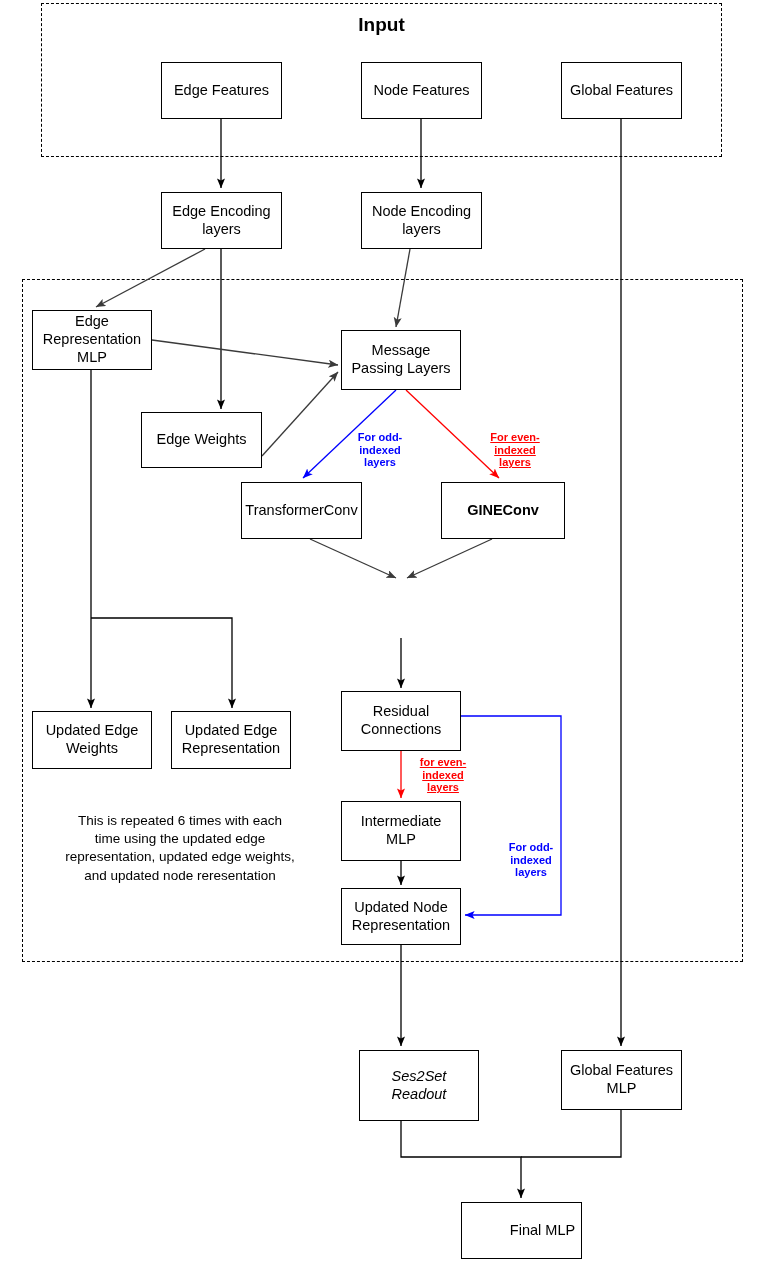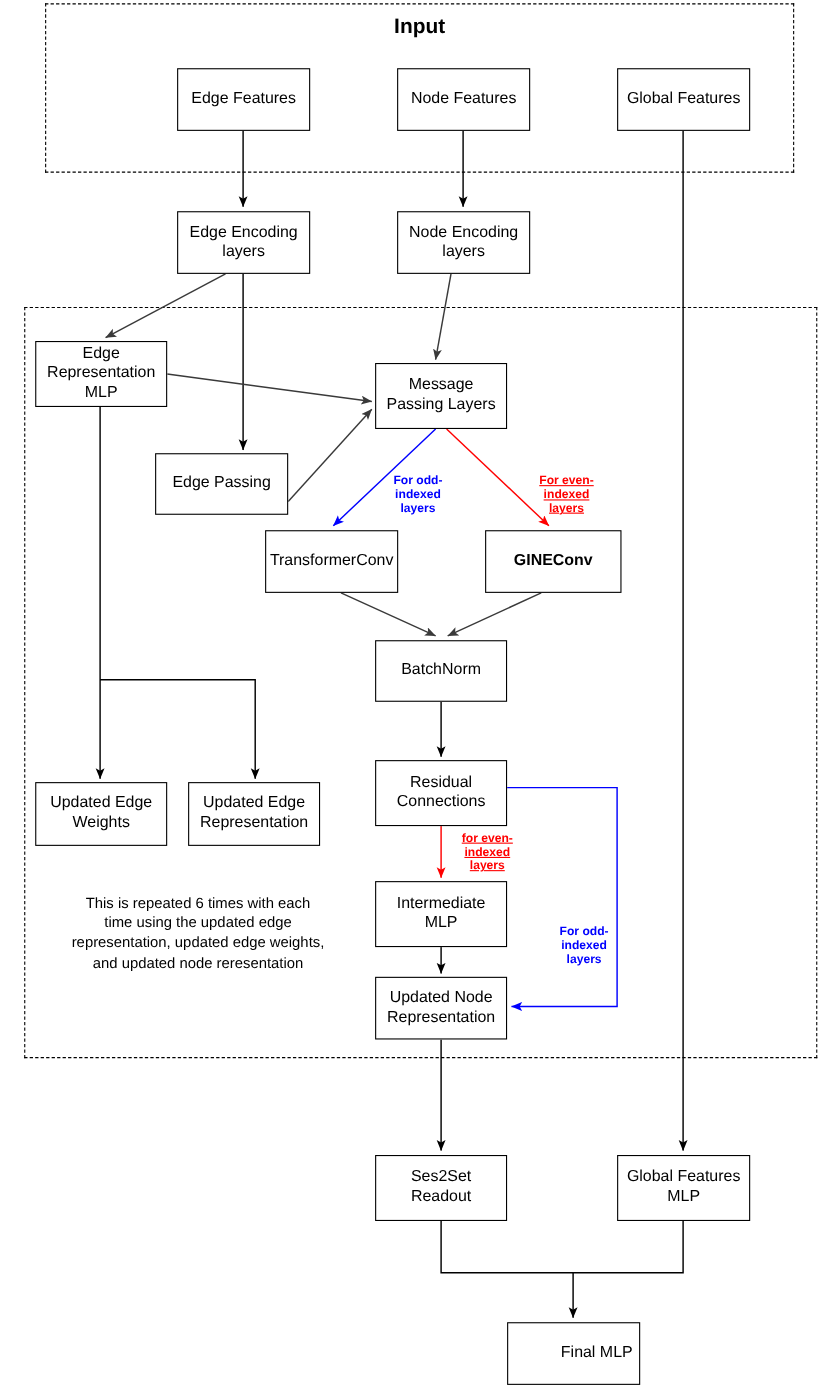--- a/index.html
+++ b/index.html
@@ -155,44 +155,43 @@
   <div class="node" style="left:361px; top:192px; width:121px; height:57px;">Node Encoding
 layers</div>
 
   <div class="node" style="left:32px; top:310px; width:120px; height:60px;">Edge
 Representation
 MLP</div>
 
   <div class="node" style="left:341px; top:330px; width:120px; height:60px;">Message
 Passing Layers</div>
 
-  <div class="node" style="left:141px; top:412px; width:121px; height:56px;">Edge Passing</div>
+  <div class="node" style="left:141px; top:412px; width:121px; height:56px;">Edge Weights</div>
 
   <div class="node" style="left:241px; top:482px; width:121px; height:57px;">TransformerConv</div>
 
   <div class="node" style="left:441px; top:482px; width:124px; height:57px;font-weight:bold;">GINEConv</div>
 
-  <div class="node" style="left:341px; top:582px; width:120px; height:56px;">BatchNorm</div>
 
   <div class="node" style="left:341px; top:691px; width:120px; height:60px;text-align:center;">Residual
 Connections</div>
 
   <div class="node" style="left:32px; top:711px; width:120px; height:58px;">Updated Edge
 Weights</div>
 
   <div class="node" style="left:171px; top:711px; width:120px; height:58px;">Updated Edge
 Representation</div>
 
   <div class="node" style="left:341px; top:801px; width:120px; height:60px;">Intermediate
 MLP</div>
 
   <div class="node" style="left:341px; top:888px; width:120px; height:57px;">Updated Node
 Representation</div>
 
-  <div class="node" style="left:341px; top:1050px; width:120px; height:60px;">Ses2Set
+  <div class="node" style="left:359px; top:1050px; width:120px; height:71px;font-style:italic;">Ses2Set
 Readout</div>
 
   <div class="node" style="left:561px; top:1050px; width:121px; height:60px;">Global Features
 MLP</div>
 
   <div class="node" style="left:461px; top:1202px; width:121px; height:57px;padding-left:45px;">Final MLP</div>
 
   <div class="edge-label lbl-blue" style="left:341px; top:431px; width:78px;">For odd-
 indexed
 layers</div>

